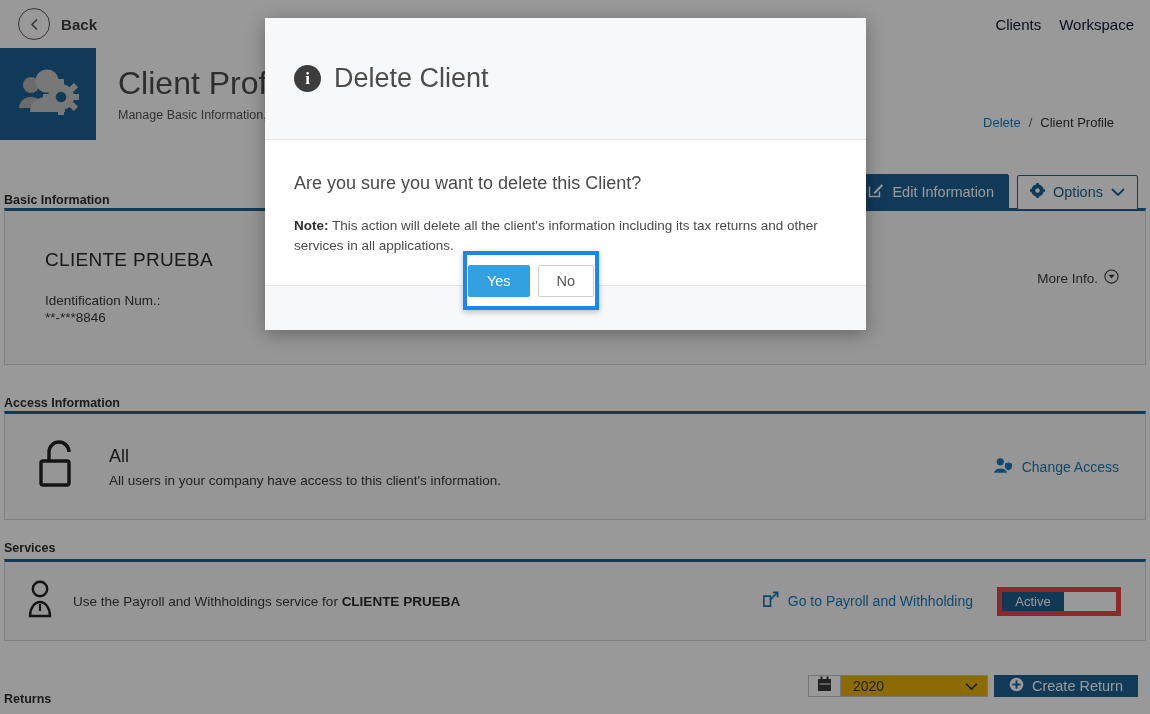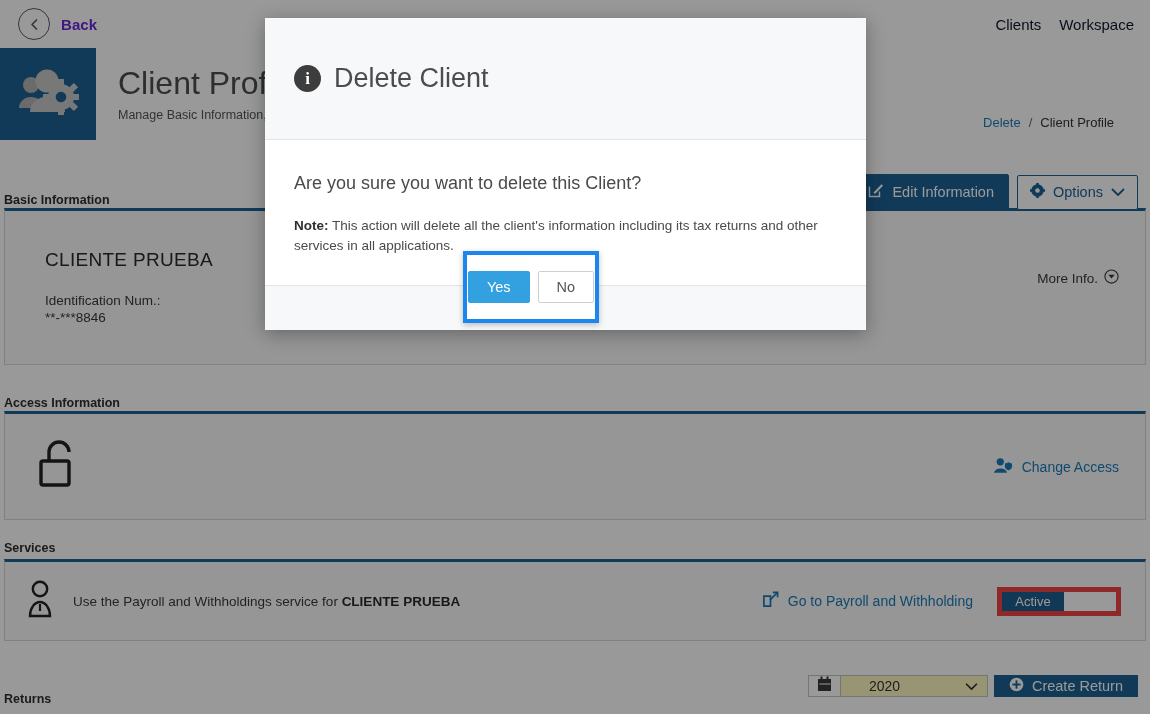--- a/index.html
+++ b/index.html
@@ -36,21 +36,21 @@
     display: flex; align-items: center; gap: 11px;
     margin-left: 18px;
   }
   .back-circle {
     width: 32px; height: 32px; border-radius: 50%;
     border: 1.6px solid #5c5c5c;
     display: flex; align-items: center; justify-content: center;
   }
   .back-circle svg { display: block; }
   .back-label {
-    font-size: 15px; font-weight: 700; color: #6d28d9;
+    font-size: 15px; font-weight: 700; color: #404040;
     letter-spacing: .1px;
   }
   .topnav {
     margin-left: auto; margin-right: 16px;
     display: flex; align-items: center; gap: 18px;
   }
   .topnav span { font-size: 15px; color: #0f172a; }
 
   
   .page-header {
@@ -187,25 +187,25 @@
   .returns-ctrl {
     position: absolute; right: 12px; top: 675px;
     display: flex; align-items: stretch; gap: 0;
   }
   .cal-box {
     width: 32px; background: #ffffff;
     border: 1px solid #c3c3c3; border-right: none;
     display: flex; align-items: center; justify-content: center;
   }
   .year-select {
-    width: 148px; background: #fef9c3;
+    width: 148px; background: #eab308;
     border: 1px solid #c3c3c3;
     font-family: "Liberation Sans", sans-serif;
     font-size: 14px; color: #333;
-    padding-left: 28px;
+    padding-left: 12px;
     appearance: none; -webkit-appearance: none;
     cursor: pointer;
   }
   .year-wrap { position: relative; display: flex; }
   .year-chev {
     position: absolute; right: 10px; top: 50%;
     transform: translateY(-50%); pointer-events: none;
   }
   .create-return {
     background: #1d6294; color: #fff; border: none;
@@ -275,21 +275,21 @@
     font-size: 14.5px;
     padding: 7px 18px;
     margin-left: 8px;
     cursor: pointer; border-radius: 2px;
     font-family: "Liberation Sans", sans-serif;
   }
   
   .focus-ring {
     position: absolute;
     left: 463px; top: 251px;
-    width: 136px; height: 72px;
+    width: 136px; height: 59px;
     border: 4px solid #1a86ee;
     background: #ffffff;
     z-index: 950;
     display: flex; align-items: center; justify-content: center;
     box-shadow: 0 2px 6px rgba(0,0,0,0.25);
   }
   .focus-ring-inner { display: flex; align-items: center; }
 </style>
 </head>
 <body>
@@ -399,20 +399,24 @@
 
   <div class="section-head" style="top:396px">Access Information</div>
   <div class="card" id="access-card">
     <div class="ac-inner">
       <span>
         <svg width="48" height="52" viewBox="0 0 48 52" aria-hidden="true">
           <path d="M14 22 V13 a10 10 0 0 1 20 0" fill="none" stroke="#222" stroke-width="3.4"></path>
           <rect x="6" y="22" width="28" height="24" rx="2" fill="none" stroke="#222" stroke-width="3.4"></rect>
         </svg>
       </span>
+      <div>
+        <div class="ac-title">All</div>
+        <div class="ac-desc">All users in your company have access to this client's information.</div>
+      </div>
       <div class="change-access">
         <span>
           <svg width="20" height="17" viewBox="0 0 22 18" aria-hidden="true">
             <circle cx="8" cy="5" r="4" fill="#1a7bb9"></circle>
             <path d="M1 17 a7.5 6.5 0 0 1 14.5 0 z" fill="#1a7bb9"></path>
             <path d="M17 5 l4.5 1.6 v3.2 c0 2.6 -2.2 4.3 -4.5 5.1 c-2.3 -0.8 -4.5 -2.5 -4.5 -5.1 V6.6 z" fill="#1a7bb9" stroke="#ffffff" stroke-width="1.1"></path>
           </svg>
         </span>
         <span>Change Access</span>
       </div>

